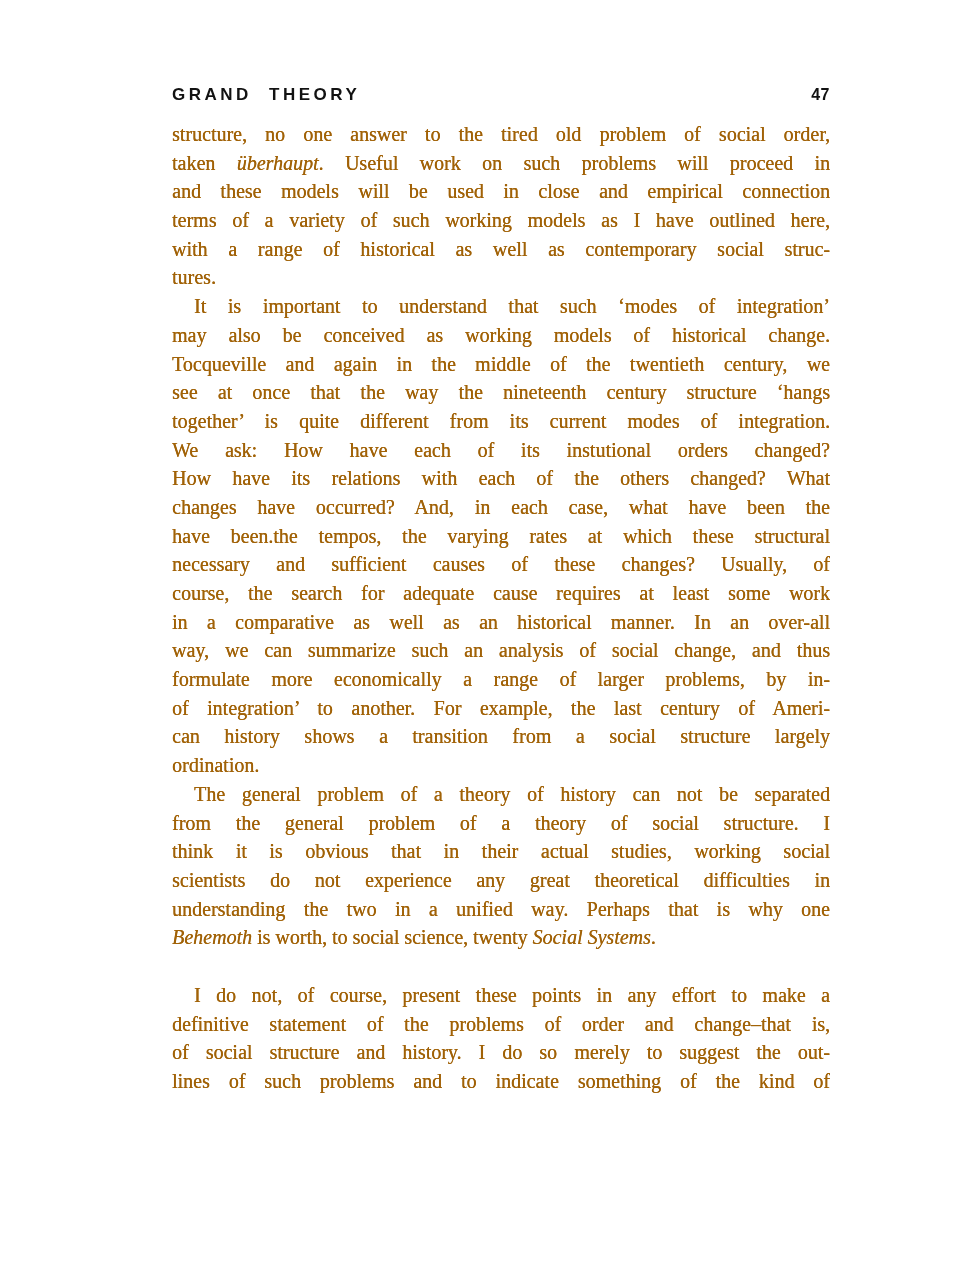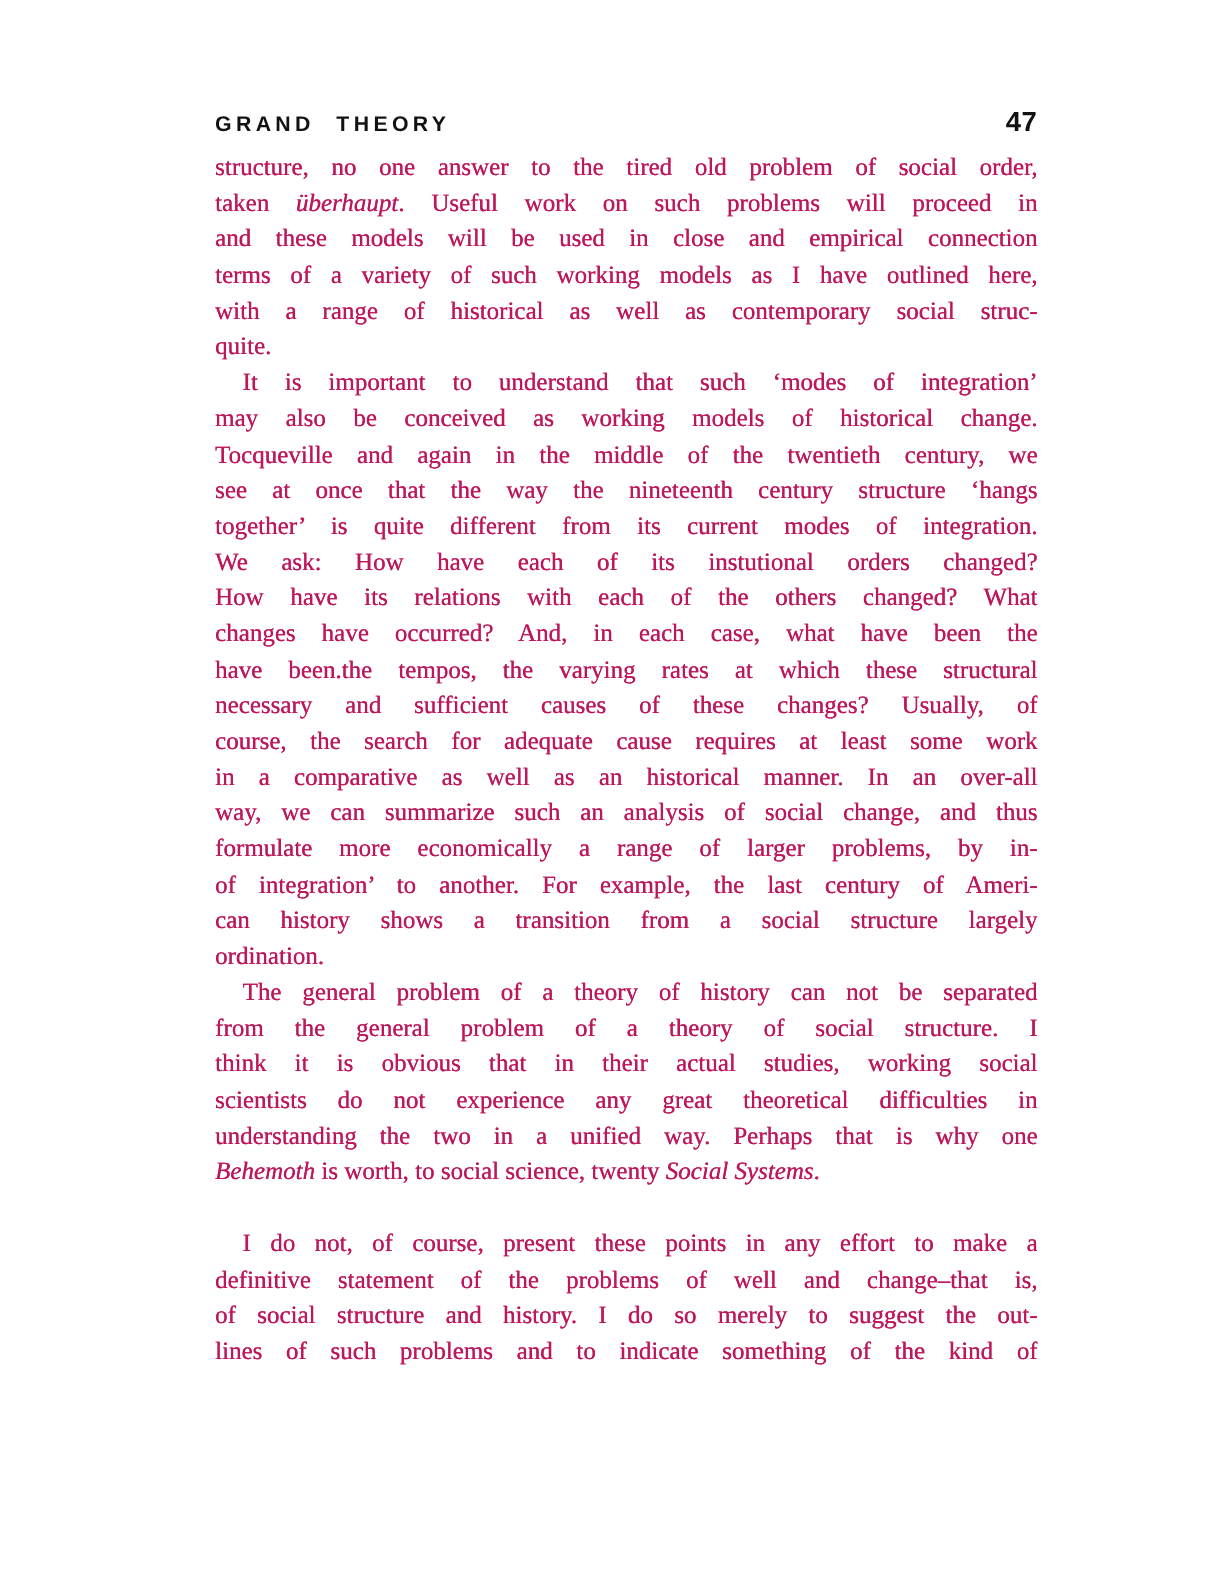--- a/index.html
+++ b/index.html
@@ -32,26 +32,26 @@
   .running-title {
     font-family: "Liberation Sans", sans-serif;
     font-weight: 700;
     font-size: 17px;
     letter-spacing: 3.5px;
     word-spacing: 9px;
   }
   .page-number {
     font-family: "Liberation Sans", sans-serif;
     font-weight: 700;
-    font-size: 22px;
+    font-size: 16px;
     letter-spacing: 0.5px;
   }
   .body-text {
     margin-top: 15px;
-    color: #be185d;
+    color: #a16207;
     font-family: "Liberation Serif", serif;
     font-size: 20px;
     text-shadow: 0.25px 0 0 currentColor;
   }
   .para { margin: 0; }
   .para.gap { margin-top: 29px; }
   .line {
     line-height: 28.7px;
     height: 28.7px;
     text-align: justify;
@@ -72,21 +72,21 @@
       <span class="running-title">GRAND THEORY</span>
       <span class="page-number">47</span>
     </div>
     <div class="body-text" id="body-text">
         <div class="para">
           <div class="line">structure, no one answer to the tired old problem of social order,</div>
           <div class="line">taken <i>überhaupt</i>. Useful work on such problems will proceed in</div>
           <div class="line">and these models will be used in close and empirical connection</div>
           <div class="line">terms of a variety of such working models as I have outlined here,</div>
           <div class="line">with a range of historical as well as contemporary social struc-</div>
-          <div class="line para-end">quite.</div>
+          <div class="line para-end">tures.</div>
         </div>
         <div class="para">
           <div class="line first-indent">It is important to understand that such ‘modes of integration’</div>
           <div class="line">may also be conceived as working models of historical change.</div>
           <div class="line">Tocqueville and again in the middle of the twentieth century, we</div>
           <div class="line">see at once that the way the nineteenth century structure ‘hangs</div>
           <div class="line">together’ is quite different from its current modes of integration.</div>
           <div class="line">We ask: How have each of its instutional orders changed?</div>
           <div class="line">How have its relations with each of the others changed? What</div>
           <div class="line">changes have occurred? And, in each case, what have been the</div>
@@ -103,19 +103,19 @@
         <div class="para">
           <div class="line first-indent">The general problem of a theory of history can not be separated</div>
           <div class="line">from the general problem of a theory of social structure. I</div>
           <div class="line">think it is obvious that in their actual studies, working social</div>
           <div class="line">scientists do not experience any great theoretical difficulties in</div>
           <div class="line">understanding the two in a unified way. Perhaps that is why one</div>
           <div class="line para-end"><i>Behemoth</i> is worth, to social science, twenty <i>Social Systems</i>.</div>
         </div>
         <div class="para gap">
           <div class="line first-indent">I do not, of course, present these points in any effort to make a</div>
-          <div class="line">definitive statement of the problems of well and change–that is,</div>
+          <div class="line">definitive statement of the problems of order and change–that is,</div>
           <div class="line">of social structure and history. I do so merely to suggest the out-</div>
           <div class="line">lines of such problems and to indicate something of the kind of</div>
         </div>
       </div>
   </div>
 </div>
 
 </body></html>

